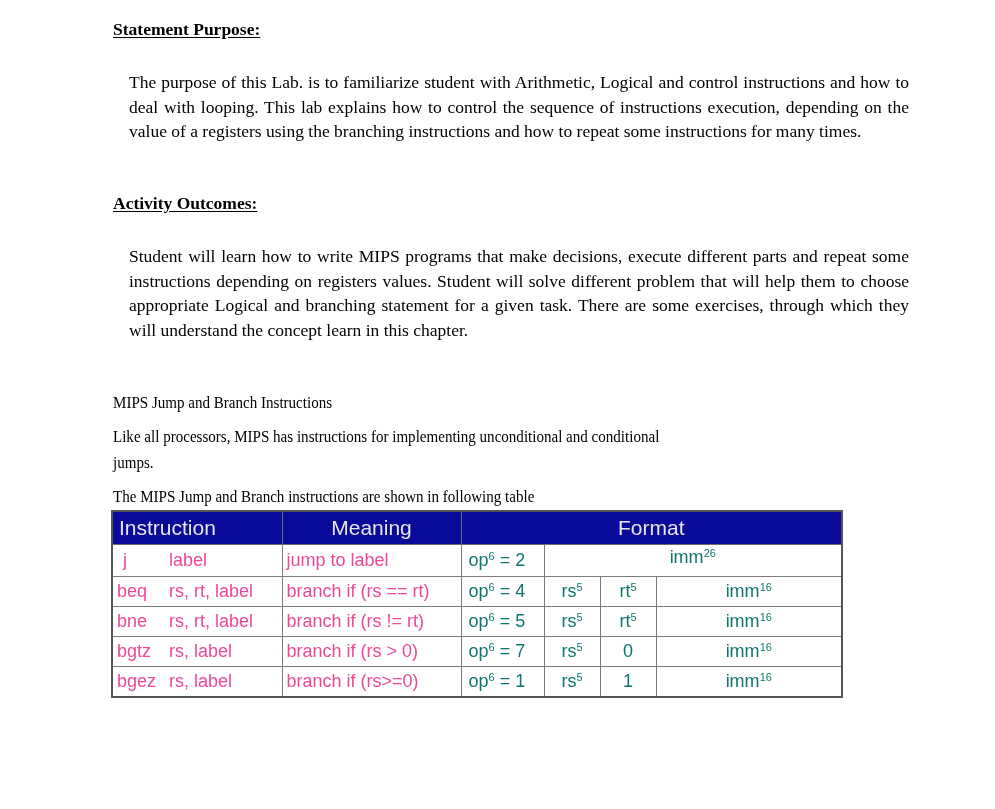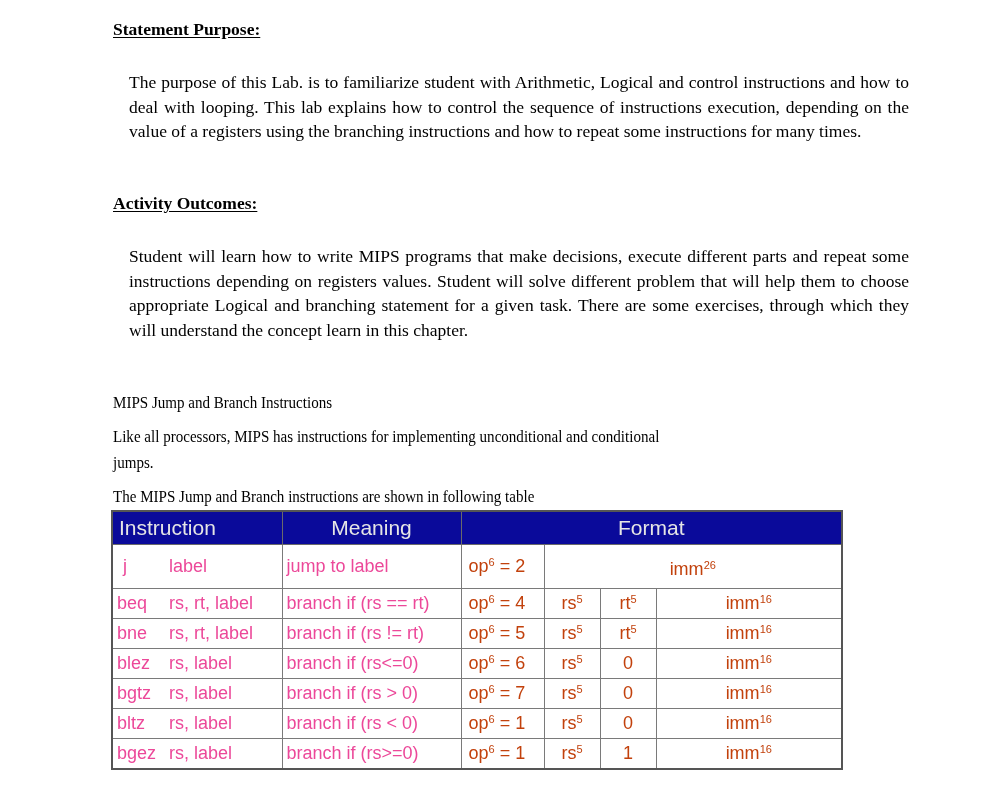--- a/index.html
+++ b/index.html
@@ -74,21 +74,21 @@
     table.mips td {
       height: 29px;
       padding: 0 4px;
       border: 1.5px solid #7a7a7a;
       white-space: nowrap;
     }
     table.mips td.blue {
       color: #ec4899;
     }
     table.mips td.black {
-      color: #c2410c;
+      color: #0f766e;
       text-align: center;
     }
     table.mips td.op {
       text-align: left;
       padding-left: 7px;
     }
     .mn {
       display: inline-block;
       width: 52px;
     }
@@ -132,21 +132,21 @@
     </tr>
   </thead>
   <tbody>
 
     <tr>
       <td class="blue">
         <span class="mn" style="padding-left:6px; width:46px;">j</span><span>label</span>
       </td>
       <td class="blue">jump to label</td>
       <td class="black op"><span>op</span><sup>6</sup><span> = 2</span></td>
-      <td class="black" colspan="3" style="vertical-align:top; padding-top:14px;"><span>imm</span><sup>26</sup></td>
+      <td class="black" colspan="3" style="vertical-align:top; padding-top:2px;"><span>imm</span><sup>26</sup></td>
     </tr>
 
     <tr>
       <td class="blue">
         <span class="mn">beq</span><span>rs, rt, label</span>
       </td>
       <td class="blue">branch if (rs == rt)</td>
       <td class="black op"><span>op</span><sup>6</sup><span> = 4</span></td>
       <td class="black"><span>rs</span><sup>5</sup></td>
       <td class="black"><span>rt</span><sup>5</sup></td>
@@ -157,52 +157,32 @@
       <td class="blue">
         <span class="mn">bne</span><span>rs, rt, label</span>
       </td>
       <td class="blue">branch if (rs != rt)</td>
       <td class="black op"><span>op</span><sup>6</sup><span> = 5</span></td>
       <td class="black"><span>rs</span><sup>5</sup></td>
       <td class="black"><span>rt</span><sup>5</sup></td>
       <td class="black"><span>imm</span><sup>16</sup></td>
     </tr>
 
-    <tr>
-      <td class="blue">
-        <span class="mn">blez</span><span>rs, label</span>
-      </td>
-      <td class="blue">branch if (rs&lt;=0)</td>
-      <td class="black op"><span>op</span><sup>6</sup><span> = 6</span></td>
-      <td class="black"><span>rs</span><sup>5</sup></td>
-      <td class="black"><span>0</span></td>
-      <td class="black"><span>imm</span><sup>16</sup></td>
-    </tr>
 
     <tr>
       <td class="blue">
         <span class="mn">bgtz</span><span>rs, label</span>
       </td>
       <td class="blue">branch if (rs &gt; 0)</td>
       <td class="black op"><span>op</span><sup>6</sup><span> = 7</span></td>
       <td class="black"><span>rs</span><sup>5</sup></td>
       <td class="black"><span>0</span></td>
       <td class="black"><span>imm</span><sup>16</sup></td>
     </tr>
 
-    <tr>
-      <td class="blue">
-        <span class="mn">bltz</span><span>rs, label</span>
-      </td>
-      <td class="blue">branch if (rs &lt; 0)</td>
-      <td class="black op"><span>op</span><sup>6</sup><span> = 1</span></td>
-      <td class="black"><span>rs</span><sup>5</sup></td>
-      <td class="black"><span>0</span></td>
-      <td class="black"><span>imm</span><sup>16</sup></td>
-    </tr>
 
     <tr>
       <td class="blue">
         <span class="mn">bgez</span><span>rs, label</span>
       </td>
       <td class="blue">branch if (rs&gt;=0)</td>
       <td class="black op"><span>op</span><sup>6</sup><span> = 1</span></td>
       <td class="black"><span>rs</span><sup>5</sup></td>
       <td class="black"><span>1</span></td>
       <td class="black"><span>imm</span><sup>16</sup></td>

